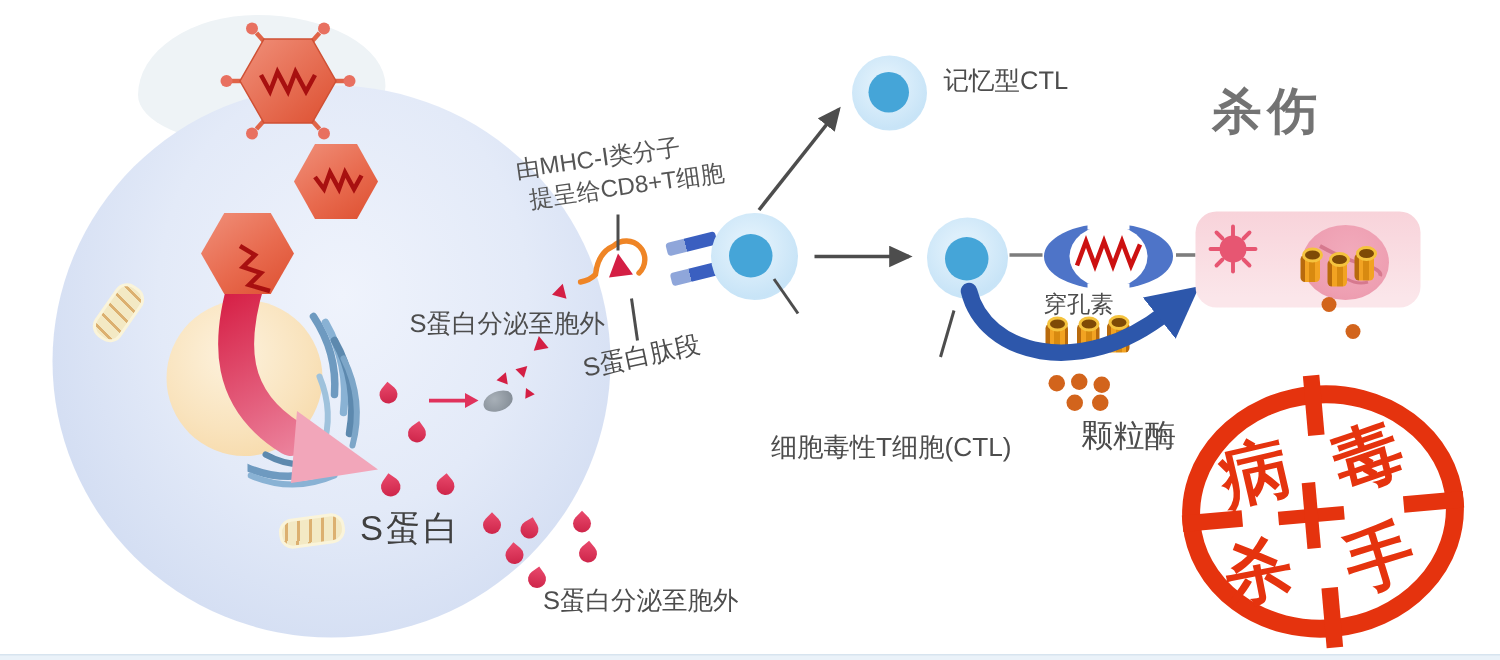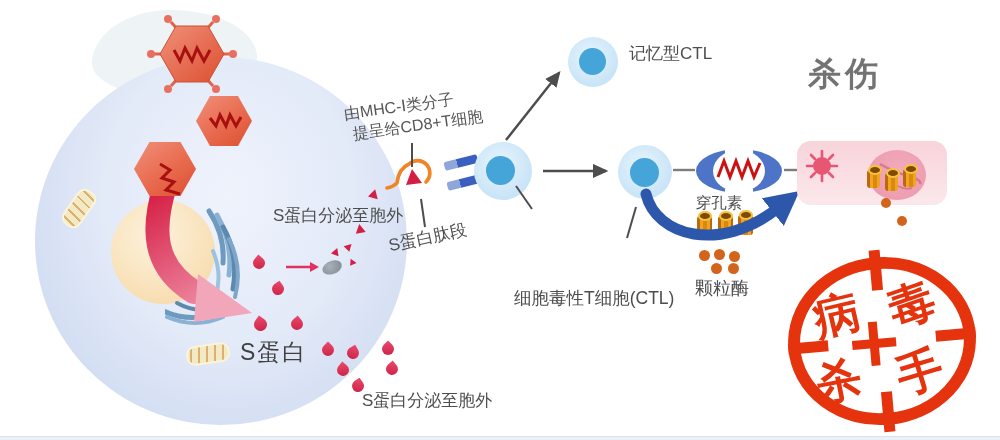--- a/index.html
+++ b/index.html
@@ -208,21 +208,21 @@
   <div class="lbl" style="left:694px;top:193px;width:50px;text-align:center;font-size:15.5px;">穿孔素</div>
 
   <div class="barrel" style="left:697px;top:216px;"></div>
   <div class="barrel" style="left:718px;top:216px;"></div>
   <div class="barrel" style="left:738px;top:215px;"></div>
   <div class="gdot" style="left:699px;top:250px;"></div>
   <div class="gdot" style="left:714px;top:249px;"></div>
   <div class="gdot" style="left:729px;top:251px;"></div>
   <div class="gdot" style="left:711px;top:263px;"></div>
   <div class="gdot" style="left:728px;top:263px;"></div>
-  <div class="lbl" style="left:695px;top:276px;width:52px;text-align:center;font-size:18px;">颗粒酶</div>
+  <div class="lbl" style="left:721px;top:276px;width:52px;text-align:center;font-size:21px;">颗粒酶</div>
 
   <svg class="abs" style="left:628px;top:168px" width="185" height="100">
     <defs>
       <marker id="bh" markerWidth="4" markerHeight="4" refX="0.6" refY="1.6" orient="auto">
         <polygon points="0 0, 3.1 1.6, 0 3.2" fill="#2d57ab"></polygon>
       </marker>
     </defs>
     <path d="M18,26 C28,68 92,86 150,40" fill="none" stroke="#2d57ab" stroke-width="11" stroke-linecap="round" marker-end="url(#bh)"></path>
   </svg>
 

